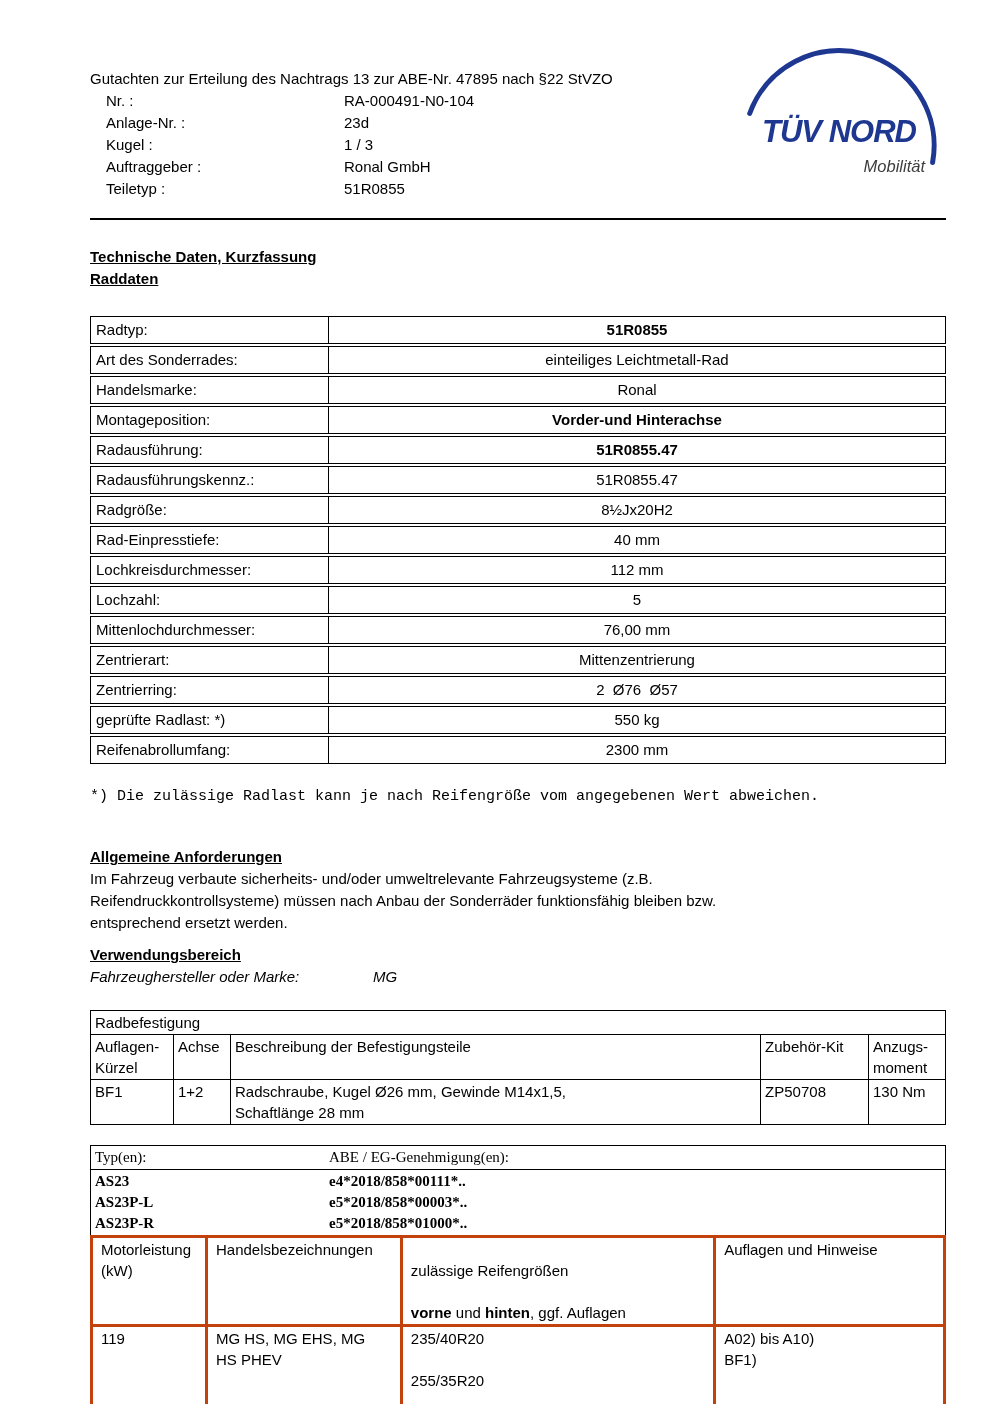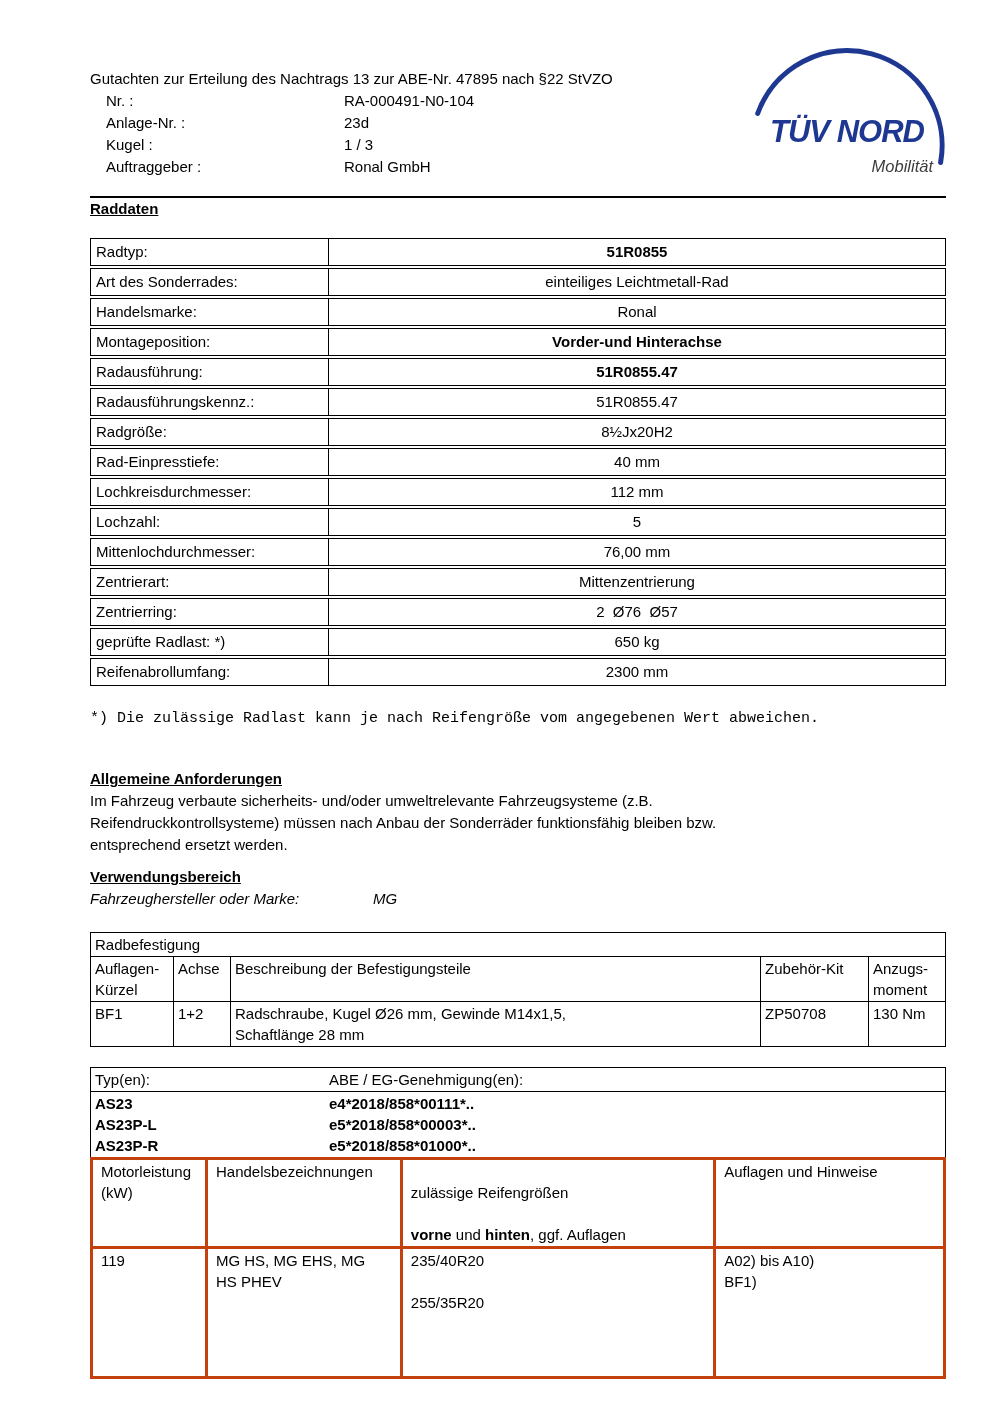--- a/index.html
+++ b/index.html
@@ -18,42 +18,42 @@
     position:absolute; left:90px; top:0; width:856px;
     padding-top:68px;
   }
 
   
   .doc-title { line-height:22px; }
   .field-row { line-height:22px;margin-left:16px; }
   .field-label { display:inline-block; width:238px; }
 
   .logo {
-    position:absolute; top:46px; right:36px;
+    position:absolute; top:46px; right:44px;
     width:210px; height:135px;
   }
 
   .header-rule {
     border:none; border-top:2px solid #000;
     margin-top:18px;
   }
 
   
   .heading {
     font-weight:bold; text-decoration:underline;
     line-height:22px;
   }
   .h-tech { margin-top:26px; }
 
   
   table.raddaten {
     width:100%;
     border-collapse:separate;
     border-spacing:0 2px;
-    margin-top:16px;
+    margin-top:24px;
   }
   table.raddaten td {
     border:1px solid #000;
     height:28px;
     vertical-align:middle;
   }
   table.raddaten td.lbl {
     width:238px;
     padding-left:5px;
     border-right:none;
@@ -85,20 +85,21 @@
     vertical-align:top;
     white-space:pre-line;
     line-height:21px;
     margin-left:25px;
   }
 
   
   .typen-block {
     border:1px solid #000;
     margin-top:20px;
+    font-family:Liberation Serif, serif;
   }
   .typen-head {
     border-bottom:1px solid #000;
     padding:1px 4px;
     line-height:21px;
   }
   .typen-head .t-label { display:inline-block; width:234px; }
   .typen-rows { padding:1px 4px; font-weight:bold; }
   .typen-row { line-height:21px; }
   .typen-row .t-typ { display:inline-block; width:234px; }
@@ -140,24 +141,28 @@
       </div>
       <div class="field-row">
         <span class="field-label">Anlage-Nr. :</span><span class="field-value">23d</span>
       </div>
       <div class="field-row">
         <span class="field-label">Kugel :</span><span class="field-value">1 / 3</span>
       </div>
       <div class="field-row">
         <span class="field-label">Auftraggeber :</span><span class="field-value">Ronal GmbH</span>
       </div>
+      <div class="field-row">
+        <span class="field-label">Teiletyp :</span><span class="field-value">51R0855</span>
+      </div>
     </div>
 
     <hr class="header-rule">
 
+    <div class="heading h-tech">Technische Daten, Kurzfassung</div>
     <div class="heading">Raddaten</div>
 
     <table class="raddaten">
       <tbody>
         <tr>
             <td class="lbl">Radtyp:</td>
             <td class="val bold">51R0855</td>
           </tr>
         <tr>
             <td class="lbl">Art des Sonderrades:</td>
@@ -202,21 +207,21 @@
         <tr>
             <td class="lbl">Zentrierart:</td>
             <td class="val">Mittenzentrierung</td>
           </tr>
         <tr>
             <td class="lbl">Zentrierring:</td>
             <td class="val">2  Ø76  Ø57</td>
           </tr>
         <tr>
             <td class="lbl">geprüfte Radlast: *)</td>
-            <td class="val">650 kg</td>
+            <td class="val">550 kg</td>
           </tr>
         <tr>
             <td class="lbl">Reifenabrollumfang:</td>
             <td class="val">2300 mm</td>
           </tr>
       </tbody>
     </table>
 
     <div class="footnote">*) Die zulässige Radlast kann je nach Reifengröße vom angegebenen Wert abweichen.</div>
 

